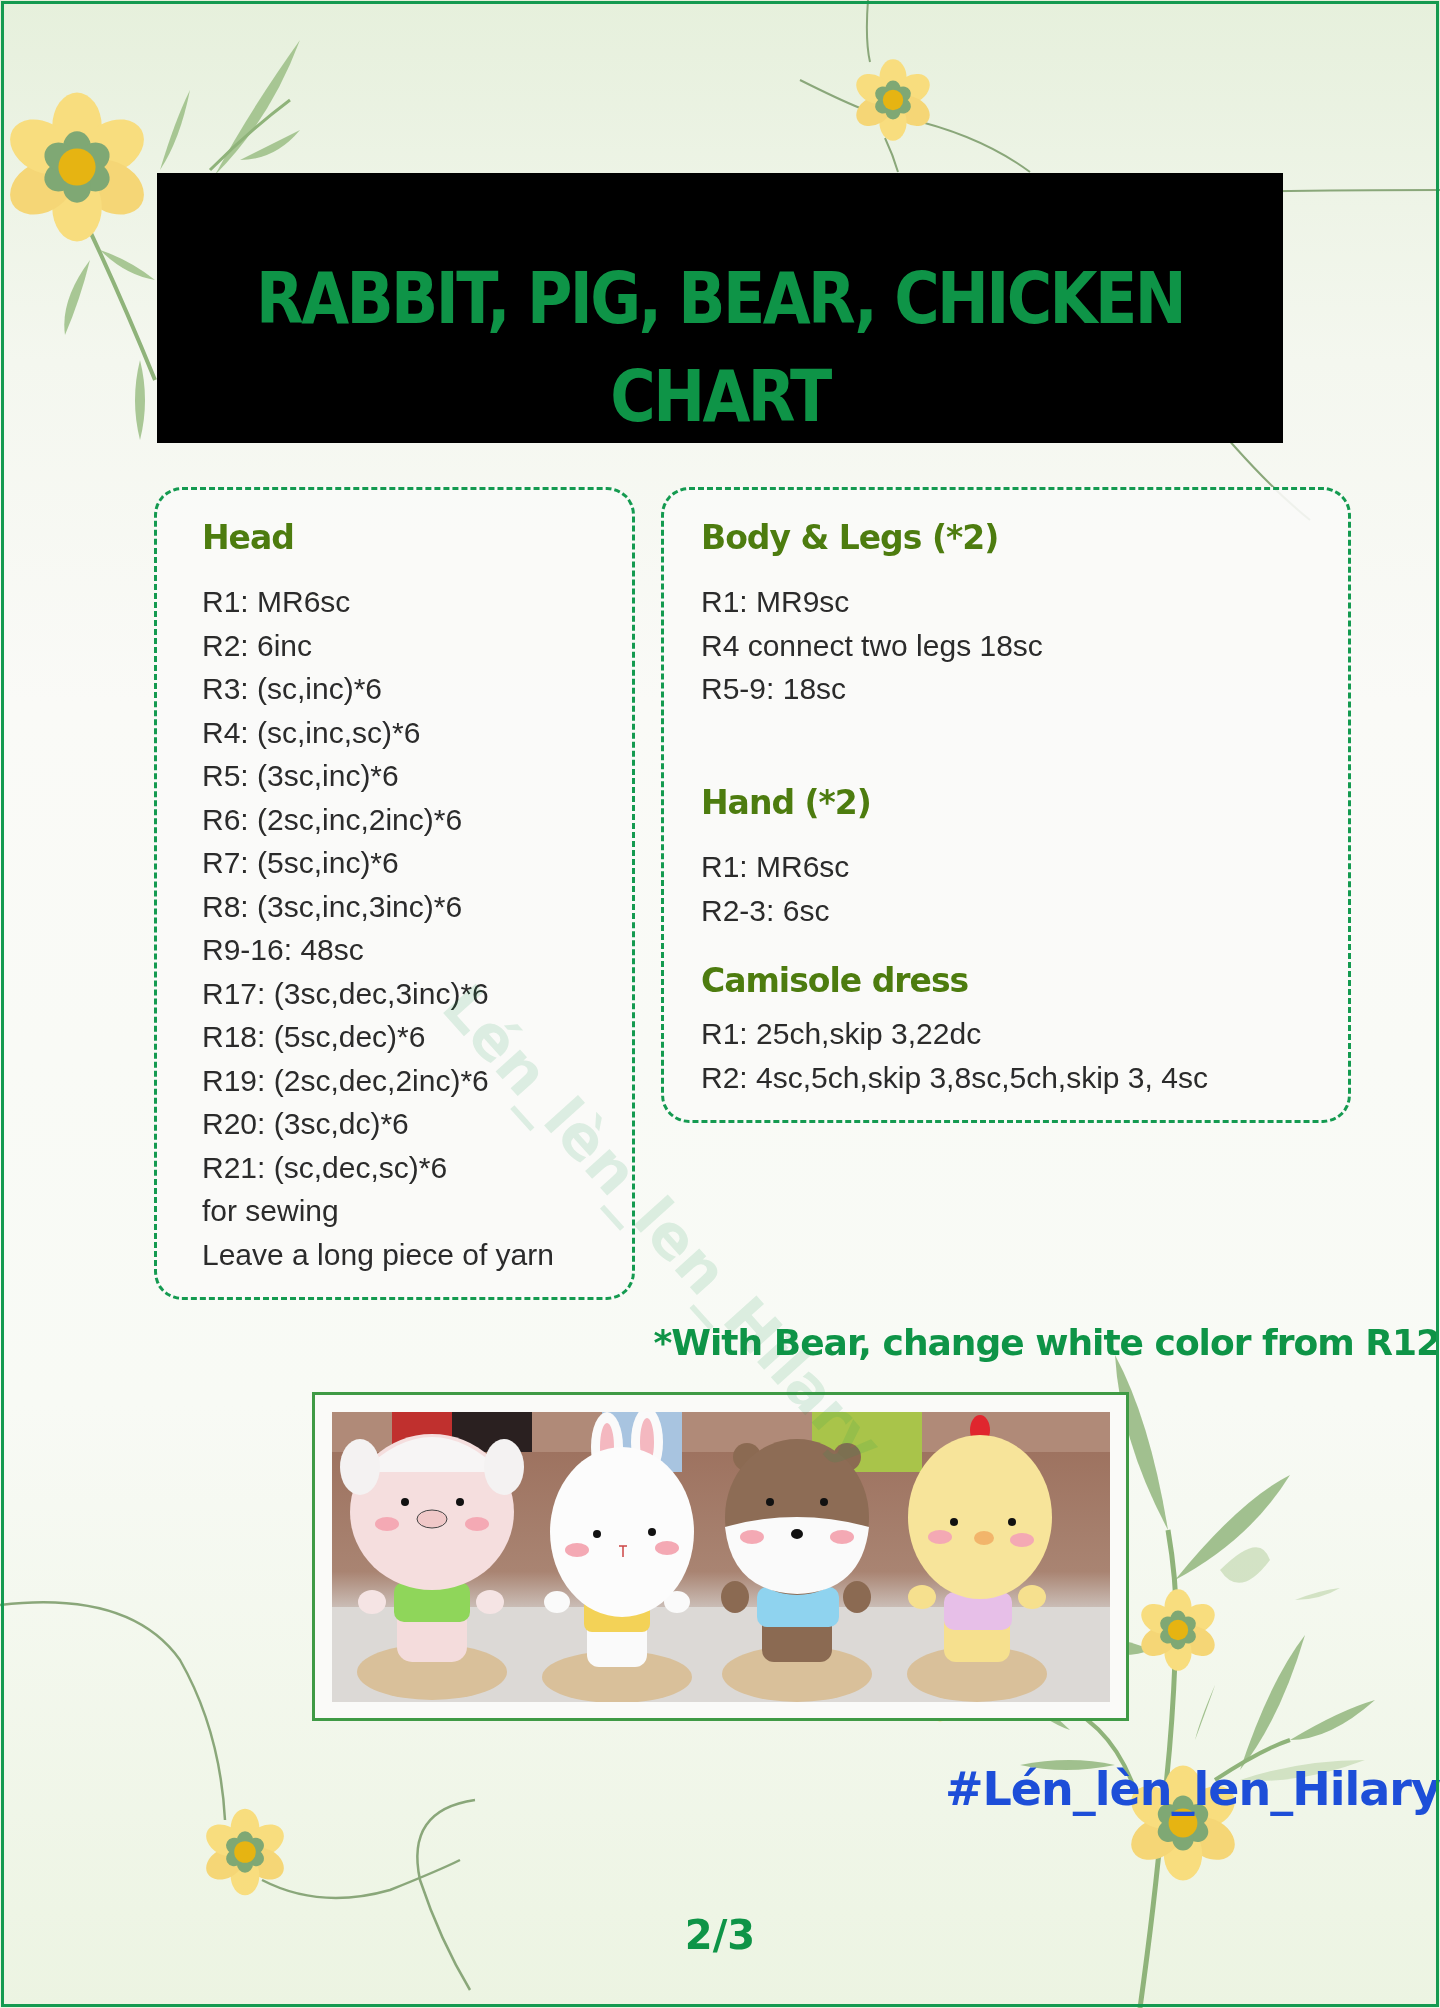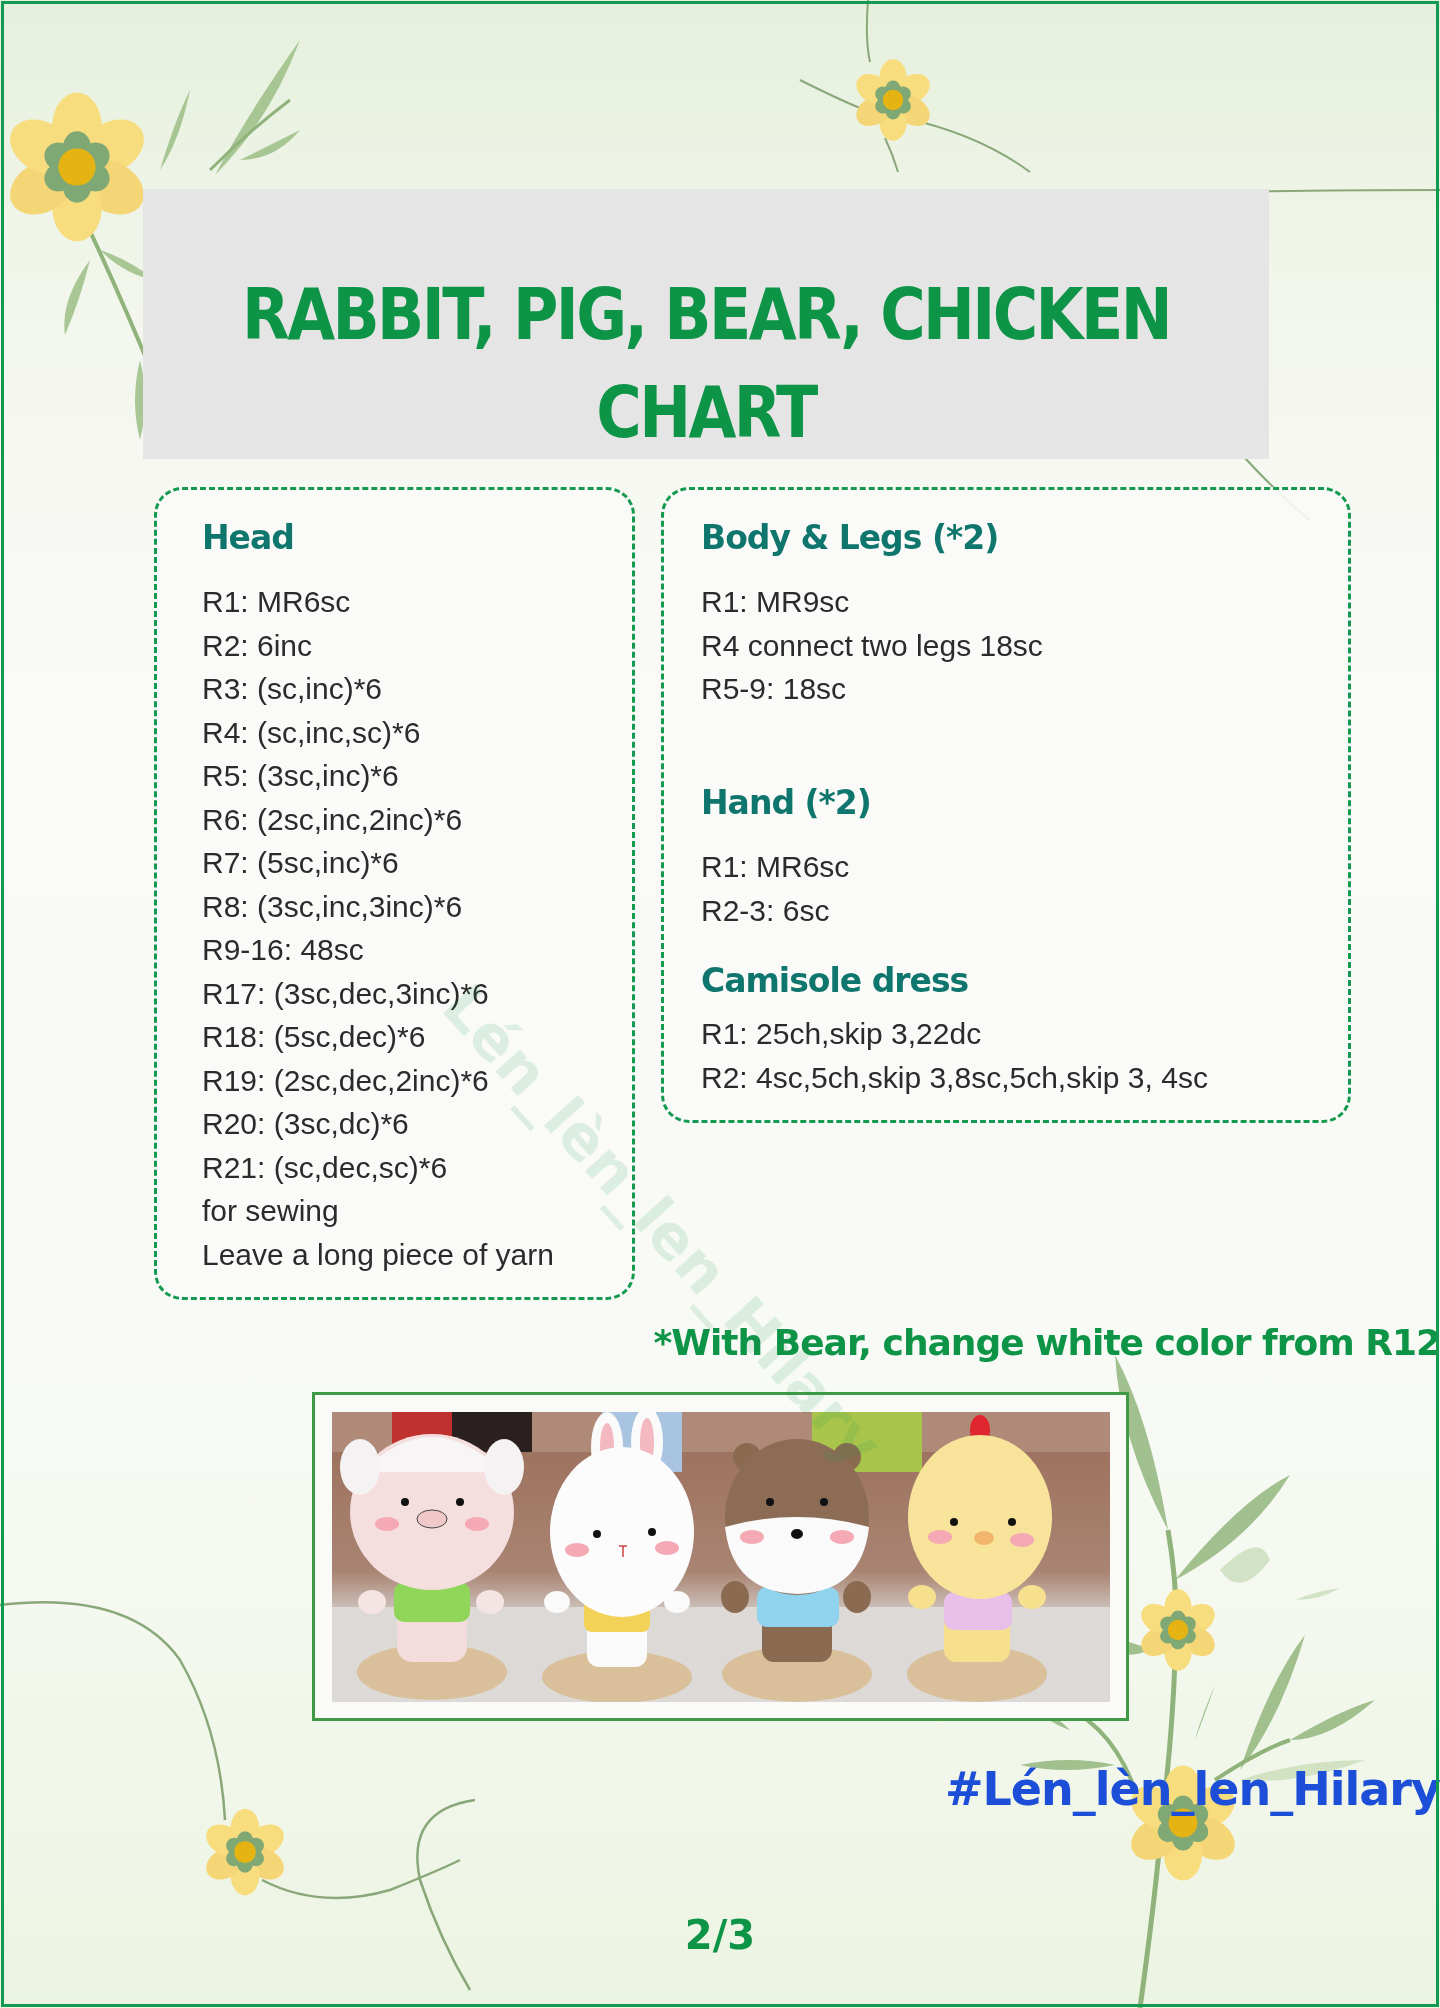--- a/index.html
+++ b/index.html
@@ -1,27 +1,27 @@
 <!DOCTYPE html>
 <html><head>
 <meta charset="utf-8">
 <style>
   html, body { margin: 0; padding: 0; }
   body { width: 1440px; height: 2008px; position: relative; overflow: hidden;
     background: linear-gradient(180deg, #e6f0dc 0%, #f4f7ef 18%, #fafaf7 35%, #f8faf5 70%, #ecf4e2 100%);
     font-family: "Liberation Sans", sans-serif; }
   .page-border { position: absolute; left: 1px; top: 1px; right: 1px; bottom: 1px; border: 3px solid #149a50; box-sizing: border-box; pointer-events: none; z-index: 50; }
   .deco { position: absolute; z-index: 1; }
-  .title-box { position: absolute; left: 143px; top: 173px; width: 1126px; height: 270px; background: #e5e5e5; z-index: 2; margin-top: 16px; }
+  .title-box { position: absolute; left: 157px; top: 173px; width: 1126px; height: 270px; background: #000000; z-index: 2; }
   .title { position: absolute; left: 0; right: 0; top: 76px; text-align: center; color: #0e9447; font-family: "DejaVu Sans", sans-serif; font-weight: bold; font-size: 72px; line-height: 98px; letter-spacing: -3px; transform: scaleX(0.86); transform-origin: center; }
   .title span { display: block; }
   .card { position: absolute; border: 3px dashed #149a50; border-radius: 28px; background: rgba(250,250,248,0.9); z-index: 3; box-sizing: border-box; }
   .card-head { left: 154px; top: 487px; width: 481px; height: 813px; }
   .card-right { left: 661px; top: 487px; width: 690px; height: 636px; }
-  .sec-title { position: absolute; color: #0f766e; font-family: "DejaVu Sans", sans-serif; font-weight: bold; font-size: 33px; letter-spacing: -1px; white-space: nowrap; }
+  .sec-title { position: absolute; color: #4d7c0f; font-family: "DejaVu Sans", sans-serif; font-weight: bold; font-size: 33px; letter-spacing: -1px; white-space: nowrap; }
   .lines { position: absolute; color: #2b2b2b; font-size: 30px; line-height: 43.5px; white-space: nowrap; }
   .lines div { height: 43.5px; }
   .watermark { position: absolute; left: 455px; top: 960px; color: rgba(20,154,80,0.13); font-family: "DejaVu Sans", sans-serif; font-weight: bold; font-size: 60px; transform: rotate(48deg); transform-origin: left center; white-space: nowrap; z-index: 4; pointer-events: none; }
   .note { position: absolute; left: 0; right: 0; top: 1322px; text-align: right; color: #0e9447; font-family: "DejaVu Sans", sans-serif; font-weight: bold; font-size: 36px; letter-spacing: -1px; z-index: 3; }
   .photo-frame { position: absolute; left: 312px; top: 1392px; width: 817px; height: 329px; border: 3px solid #3f9a45; background: #fafaf8; box-sizing: border-box; z-index: 3; }
   .photo { position: absolute; left: 17px; top: 17px; width: 778px; height: 290px; overflow: hidden; background: linear-gradient(180deg, #9a6d5a 0%, #a98472 55%, #d7d3d0 72%, #e6e3df 100%); }
   .hashtag { position: absolute; left: 0; right: 0; top: 1762px; text-align: right; color: #1d4ed8; font-family: "DejaVu Sans", sans-serif; font-weight: bold; font-size: 46px; letter-spacing: -1px; z-index: 3; }
   .page-num { position: absolute; left: 0; right: 0; top: 1912px; text-align: center; color: #0e9447; font-family: "DejaVu Sans", sans-serif; font-weight: bold; font-size: 40px; z-index: 3; }
 </style>
 </head>

